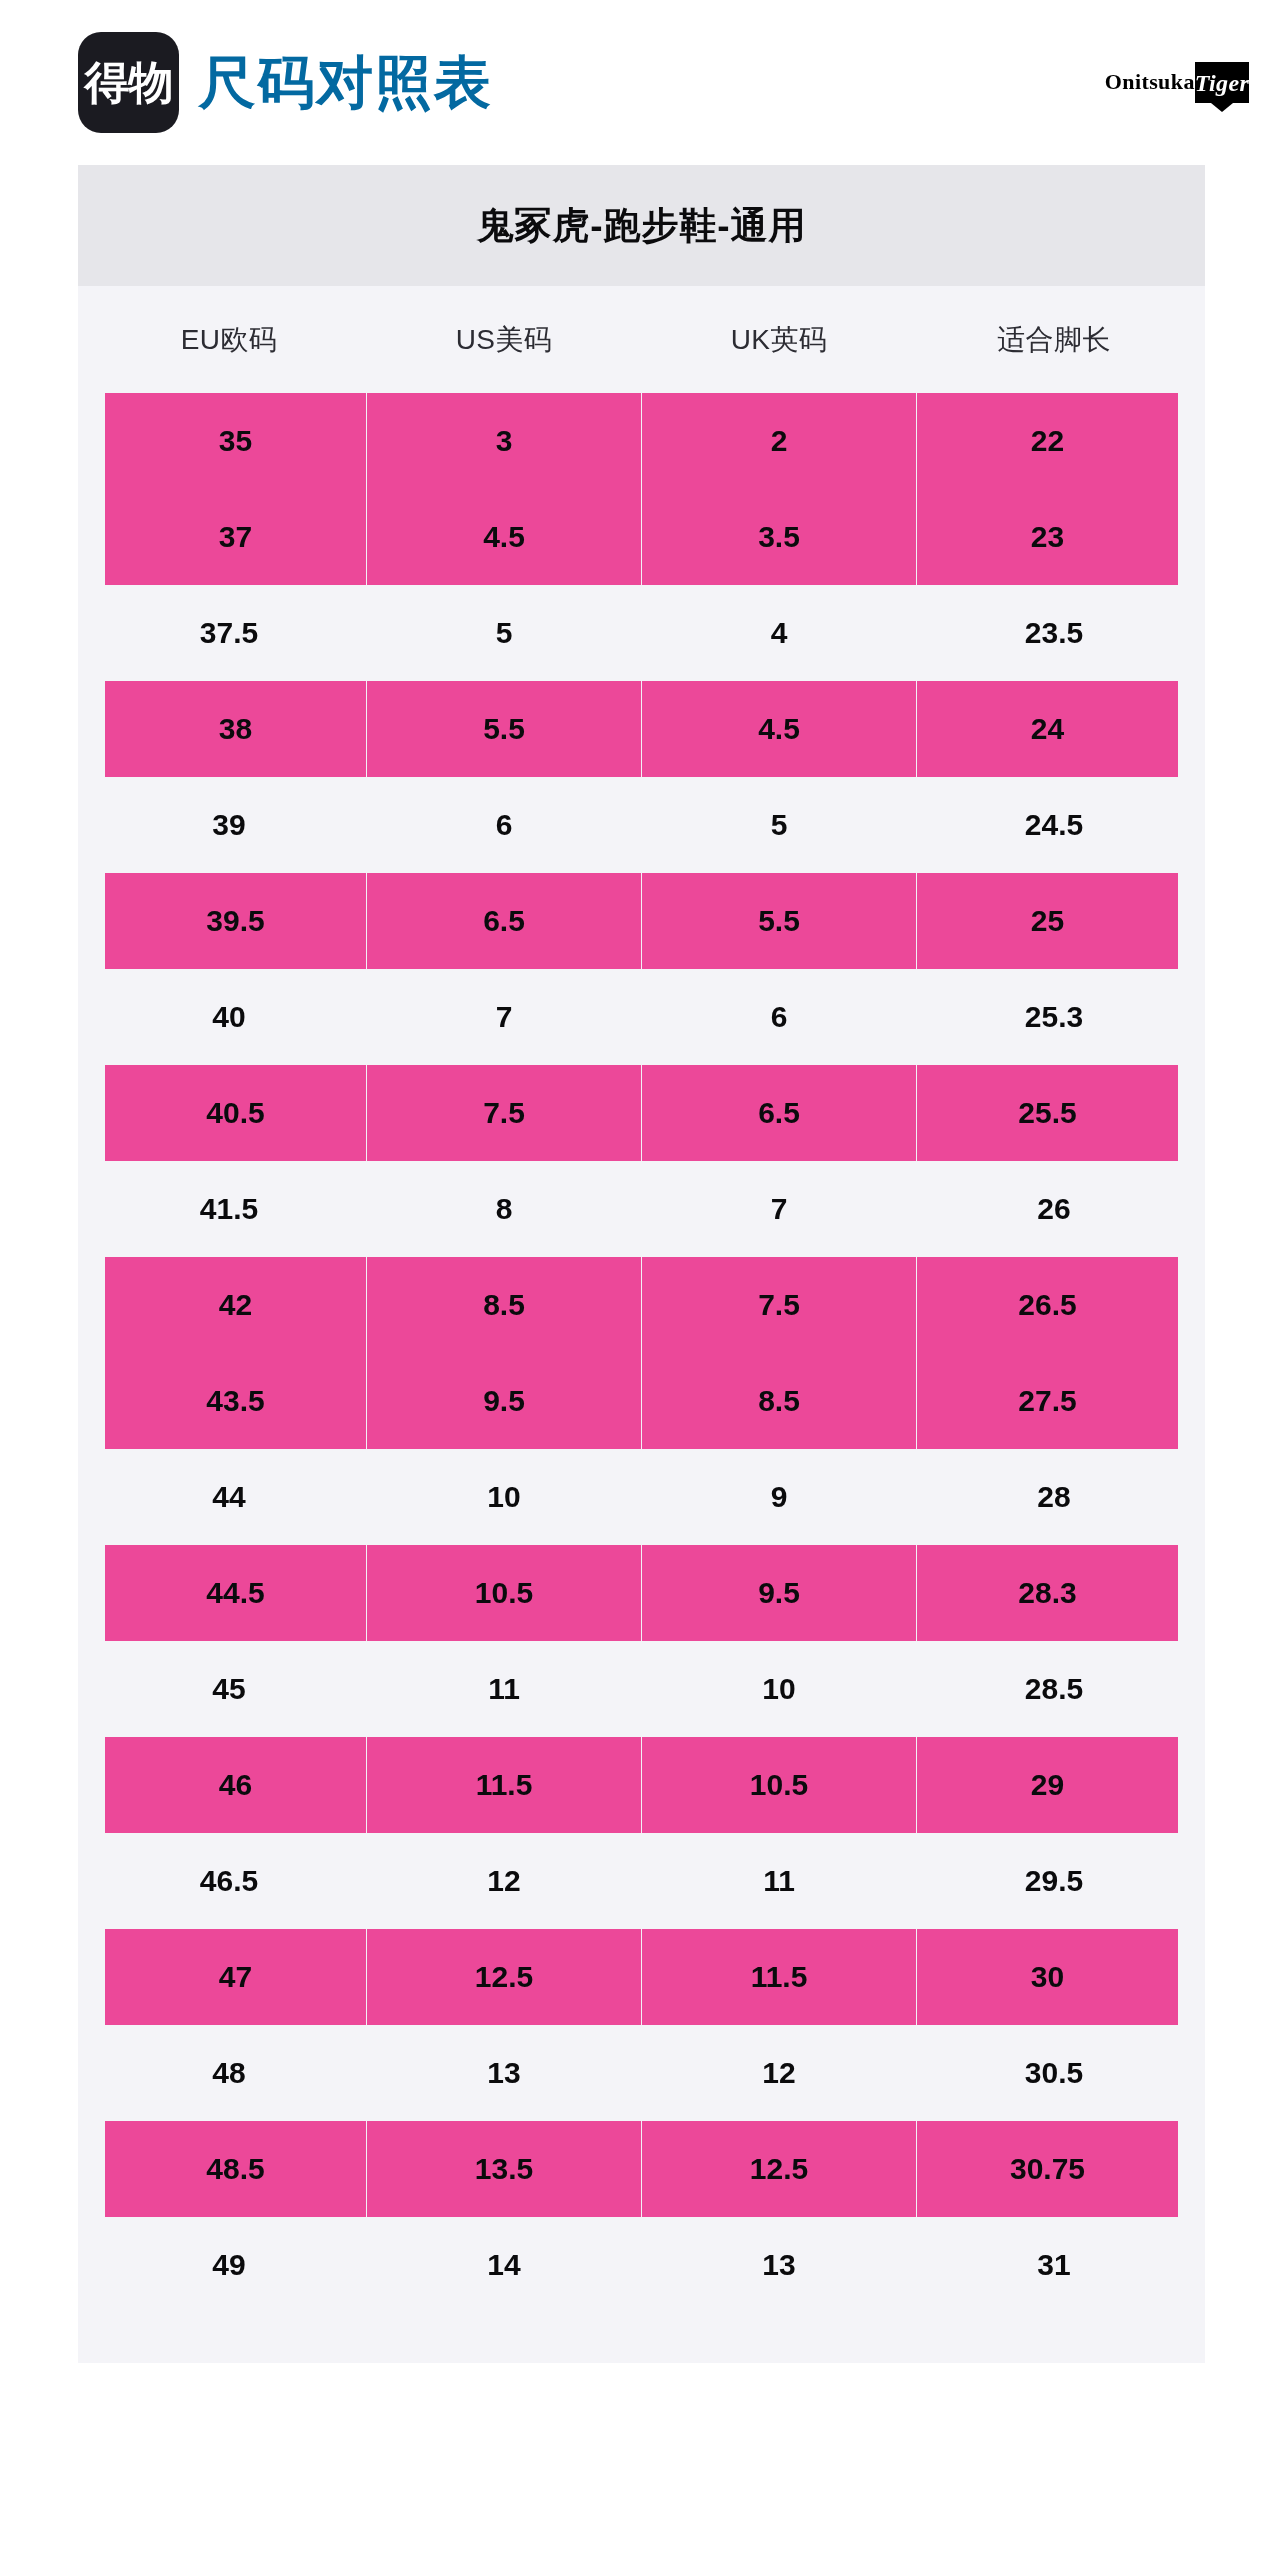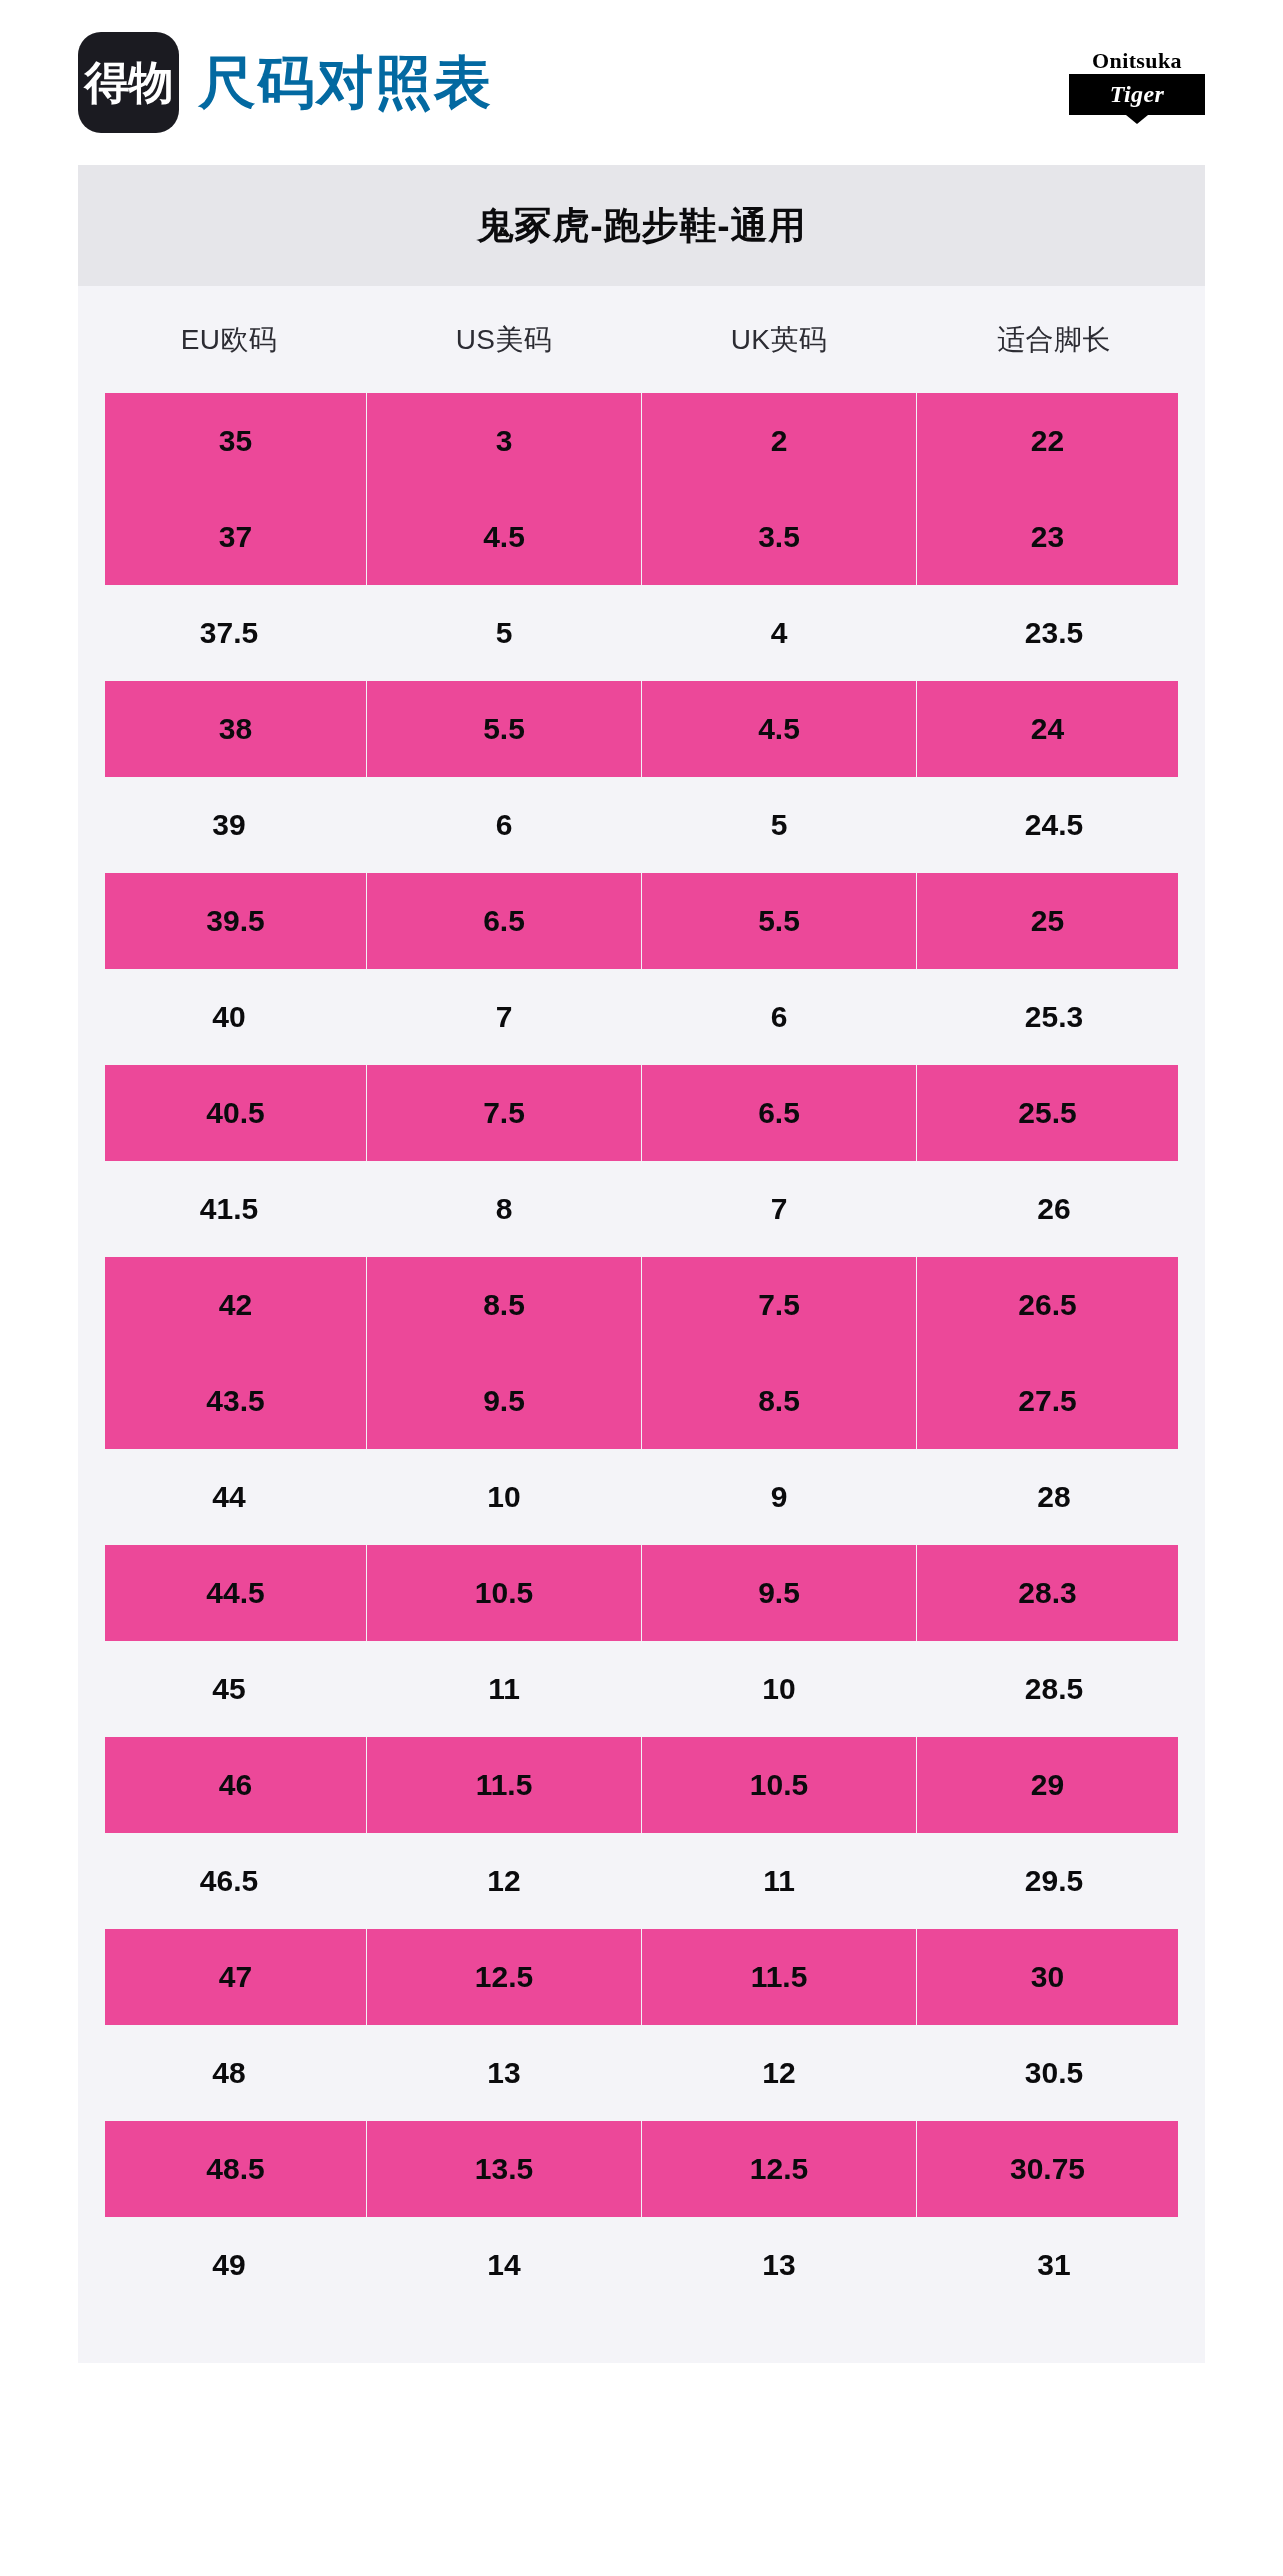--- a/index.html
+++ b/index.html
@@ -19,21 +19,21 @@
     width: 1284px;
     height: 2576px;
     background: #ffffff;
     box-sizing: border-box;
   }
 
   
   .header {
     position: relative;
     height: 165px;
-    padding: 0 80px 0 78px;
+    padding: 0 40px 0 78px;
     display: flex;
     align-items: center;
     gap: 42px;
   }
   .brand-left {
     display: flex;
     align-items: center;
     gap: 19.6px;
   }
   .dewu-logo {
@@ -59,21 +59,21 @@
     font-weight: 700;
     color: #0369a1;
     letter-spacing: 1.8px;
     line-height: 1;
     white-space: nowrap;
   }
 
   .brand-right {
     margin-left: auto;
     display: flex;
-    flex-direction: column;
+    flex-direction: row;
     align-items: center;
     justify-content: center;
     width: 134px;
   }
   .ot-word {
     font-family: "Liberation Serif", "DejaVu Serif", serif;
     font-weight: 700;
     font-size: 22px;
     color: #000000;
     letter-spacing: 0.4px;

